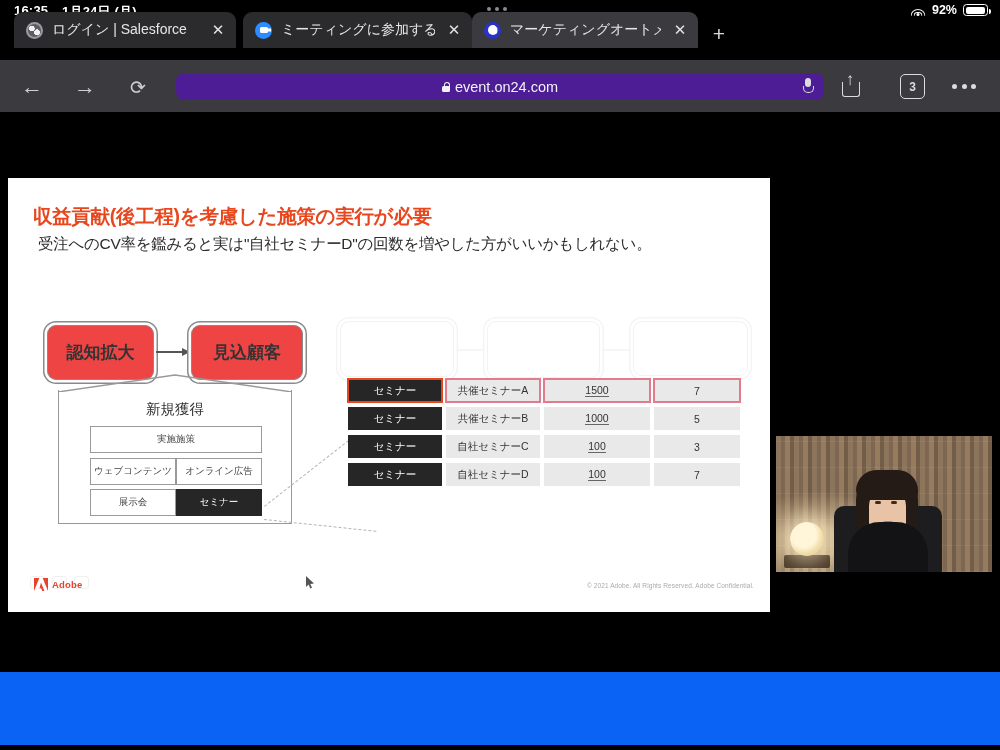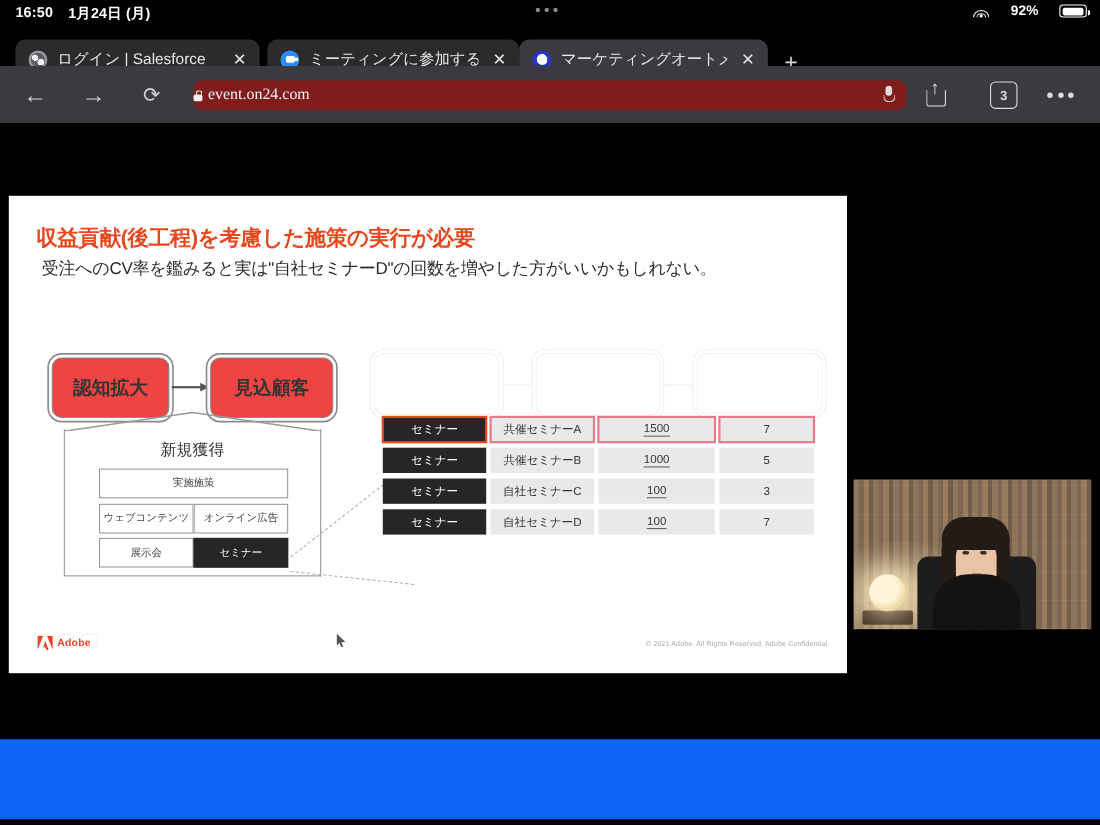--- a/index.html
+++ b/index.html
@@ -14,37 +14,37 @@
   
   .statusbar {
     position: absolute; top: 0; left: 0; width: 1000px; height: 22px;
     color: #fff; font-size: 13px; font-weight: 600;
     display: flex; align-items: center;
   }
   .sb-time { position: absolute; left: 14px; top: 3px; letter-spacing: .2px; }
   .sb-date { position: absolute; left: 62px; top: 3px; letter-spacing: .2px; }
   .sb-dots { position: absolute; left: 487px; top: 7px; display: flex; gap: 4px; }
   .sb-dots i { width: 4px; height: 4px; border-radius: 50%; background: #8b8b8f; display: block; }
-  .sb-right { position: absolute; right: 12px; top: 3px; display: flex; align-items: center; gap: 19px; }
+  .sb-right { position: absolute; right: 12px; top: 3px; display: flex; align-items: center; gap: 6px; }
   .wifi-icon { width: 16px; height: 12px; position: relative; }
   .wifi-icon b {
     position: absolute; left: 50%; bottom: 0; transform: translateX(-50%);
     border: 1.6px solid #fff; border-bottom: none;
     border-radius: 50% 50% 0 0 / 100% 100% 0 0; display: block;
   }
   .wifi-icon b.a { width: 15px; height: 7px; opacity: .95; }
   .wifi-icon b.b { width: 9px; height: 4.5px; }
   .wifi-icon b.c { width: 3px; height: 3px; background: #fff; border-radius: 50%; border: none; }
   .sb-batt-txt { font-size: 12.5px; font-weight: 600; }
   .batt { width: 25px; height: 12px; border: 1.5px solid #fff; border-radius: 3.5px; position: relative; }
   .batt::after { content:""; position:absolute; right:-3.5px; top:3.5px; width:2px;height:5px;background:#fff;border-radius:0 2px 2px 0;}
   .batt i { position: absolute; left: 1.5px; top: 1.5px; bottom: 1.5px; background: #fff; border-radius: 2px; display: block; }
 
   
-  .tabstrip { position: absolute; top: 34px; left: 0; width: 1000px; height: 38px; }
+  .tabstrip { position: absolute; top: 10px; left: 0; width: 1000px; height: 38px; }
   .tab {
     position: absolute; top: 2px; height: 36px;
     background: #2b2b2e; border-radius: 9px 9px 0 0;
     display: flex; align-items: center; padding: 0 8px 0 12px; gap: 9px;
     color: #e6e6e8; font-size: 14px; overflow: hidden;
   }
   .tab.active { background: #3b3b3f; }
   .tab .favicon { width: 17px; height: 17px; flex: 0 0 17px; border-radius: 50%; position: relative; }
   .fav-globe { background: #9a9aa0; }
   .fav-globe::before {
@@ -63,22 +63,22 @@
   .newtab { position: absolute; top: 12px; left: 709px; color: #d6d6da; font-size: 21px; font-weight: 300; width: 20px; text-align:center;}
 
   
   .toolbar { position: absolute; top: 60px; left: 0; width: 1000px; height: 52px; background: #3b3b3f; }
   .nav-btn { position: absolute; top: 13px; width: 28px; height: 28px; color: #cfcfd4; display:flex;align-items:center;justify-content:center; font-size: 22px; font-weight: 300;}
   .nav-back { left: 18px; }
   .nav-fwd { left: 71px; }
   .nav-reload { left: 124px; font-size: 19px; }
   .urlbar {
     position: absolute; top: 13px; left: 176px; width: 648px; height: 27px;
-    background: #7f1d1d; border-radius: 8px; display: flex; align-items: center; 
-    color: #f2f2f4; font-size: 14.5px; gap: 5px; position: absolute; font-family: Liberation Serif, serif;
+    background: #4c1d95; border-radius: 8px; display: flex; align-items: center; justify-content: center;
+    color: #f2f2f4; font-size: 14.5px; gap: 5px; position: absolute;
   }
   .lock-icon { width: 8px; height: 10px; position: relative; display:inline-block; }
   .lock-icon::before { content:""; position:absolute; left:0; bottom:0; width:8px; height:6px; background:#f2f2f4; border-radius:1.5px;}
   .lock-icon::after { content:""; position:absolute; left:1.7px; top:0; width:4.6px; height:5.5px; border:1.4px solid #f2f2f4; border-bottom:none; border-radius:3px 3px 0 0;}
   .mic-icon { position: absolute; right: 12px; top: 5px; width: 9px; height: 17px; }
   .mic-icon::before { content:""; position:absolute; left:1.5px; top:0; width:6px;height:9px;background:#dcdce0;border-radius:3px;}
   .mic-icon::after { content:""; position:absolute; left:0px; top:8px; width:9px;height:6px;border:1.4px solid #dcdce0;border-top:none;border-radius:0 0 5px 5px;}
   .tb-share { position: absolute; top: 15px; left: 838px; width: 24px; height: 24px; }
   .tb-share::before { content:""; position:absolute; left:4px; top:7px; width:16px;height:14px;border:1.6px solid #dcdce0;border-top:none;border-radius:0 0 3px 3px;}
   .tb-share::after { content:"↑"; position:absolute; left:5px; top:-5px; font-size:17px; color:#dcdce0; width:14px; text-align:center;}
@@ -221,21 +221,21 @@
   
   .bluebar { position: absolute; left: 0; top: 672px; width: 1000px; height: 73px; background: #0b63f6; }
   .blackgap { position: absolute; left: 0; top: 745px; width: 1000px; height: 5px; background: #000; }
 </style>
 </head>
 <body>
 
 <div id="root">
 
   <div class="statusbar">
-    <span class="sb-time">16:50</span>
+    <span class="sb-time">16:35</span>
     <span class="sb-date">1月24日 (月)</span>
     <span class="sb-dots">
         <i></i>
         <i></i>
         <i></i>
       </span>
     <span class="sb-right">
       <span class="wifi-icon">
           <b class="a"></b>
           <b class="b"></b>

